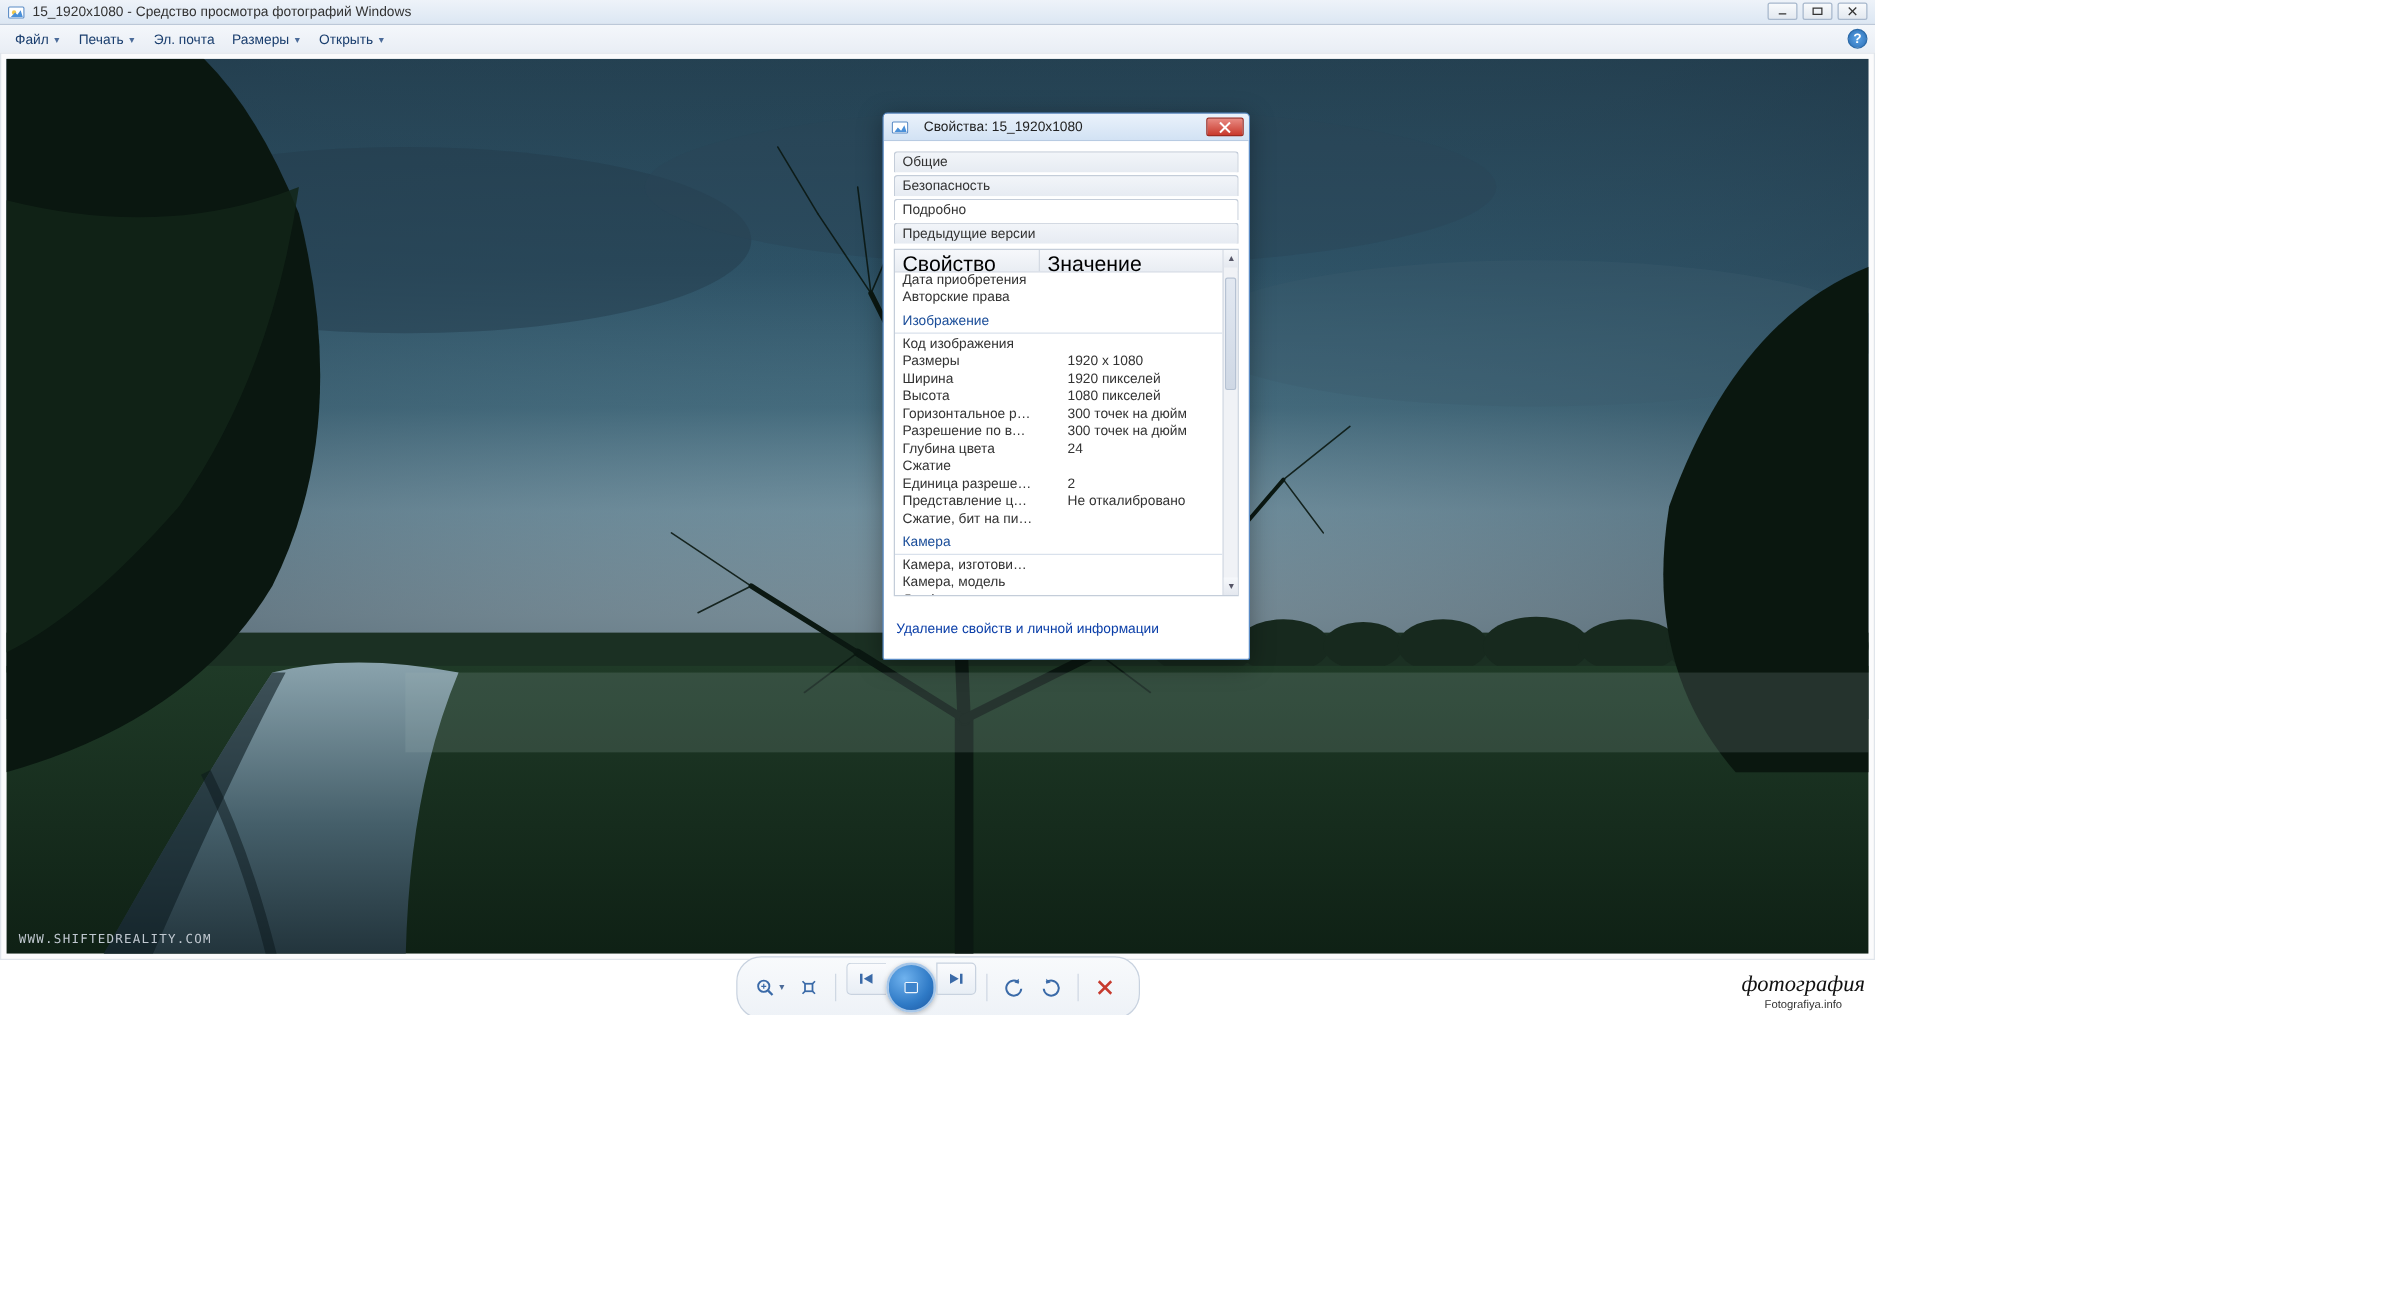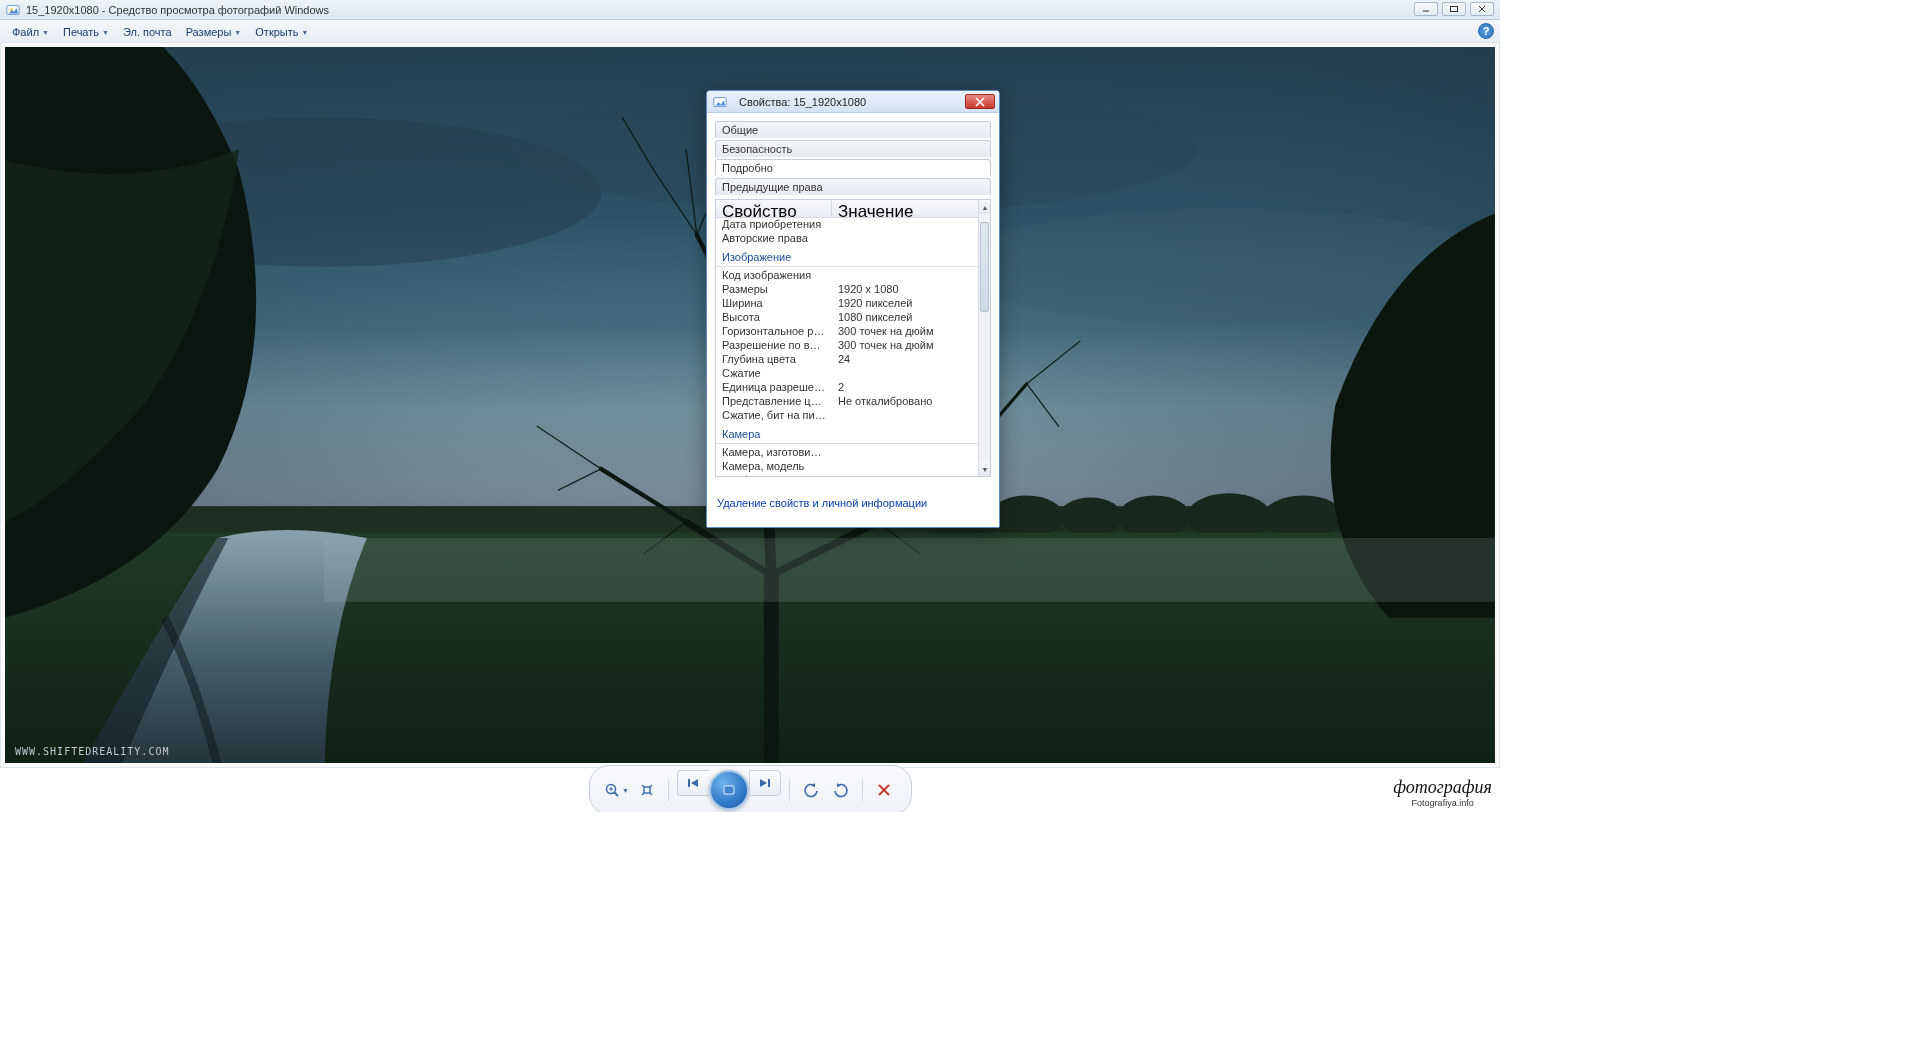--- a/index.html
+++ b/index.html
@@ -180,21 +180,21 @@
   font-size: 7px; color: #556;
   background: linear-gradient(#f6f8fb,#e4e8ef);
 }
 .pt-thumb {
   position: absolute; left: 1px; right: 1px; top: 22px; height: 90px;
   background: linear-gradient(#e2e8f1,#cfd8e5);
   border: 1px solid #b6c2d3; border-radius: 2px;
 }
 .pt-arrow.bot { position: absolute; bottom: 0; }
 .rows { position: absolute; top: 18px; left: 0; right: 12px; bottom: 0; overflow: hidden; }
-.row { display: flex; font-size: 11px; height: 14px; }
+.row { display: flex; font-size: 11px; height: 14px; gap: 16px; }
 .row .c1 { width: 116px; padding: 0 6px; color: #333; overflow: hidden; white-space: nowrap; text-overflow: ellipsis; }
 .row .c2 { flex: 1; padding: 0 6px; color: #333; white-space: nowrap; }
 .section { color: #1a4d99; padding: 3px 6px; font-size: 11px; border-bottom: 1px solid #d9e1ec; margin: 2px 0; }
 .remove-link { color: #0a3ea8; font-size: 11px; margin: 20px 2px 10px; display: inline-block; cursor: pointer; }
 .dlg-btns { display: flex; justify-content: flex-end; gap: 6px; padding: 0 4px 8px; }
 .dlg-btn {
   min-width: 64px; height: 22px; padding: 0 10px;
   font-size: 11px; background: linear-gradient(#f7f9fc,#e6ebf2);
   border: 1px solid #b0bccb; border-radius: 3px;
   display: flex; align-items: center; justify-content: center;
@@ -430,21 +430,21 @@
           <line x1="1" y1="1" x2="9" y2="9" stroke="#fff" stroke-width="1.6"></line>
           <line x1="9" y1="1" x2="1" y2="9" stroke="#fff" stroke-width="1.6"></line>
         </svg>
     </div>
   </div>
   <div class="dlg-body">
     <div class="tabs">
       <div class="tab">Общие</div>
       <div class="tab">Безопасность</div>
       <div class="tab active">Подробно</div>
-      <div class="tab">Предыдущие права</div>
+      <div class="tab">Предыдущие версии</div>
     </div>
     <div class="prop-table">
       <div class="pt-head">
         <div class="col1">Свойство</div>
         <div class="col2">Значение</div>
       </div>
       <div class="rows">
         <div class="row">
             <div class="c1">Дата приобретения</div>
             <div class="c2"></div>

